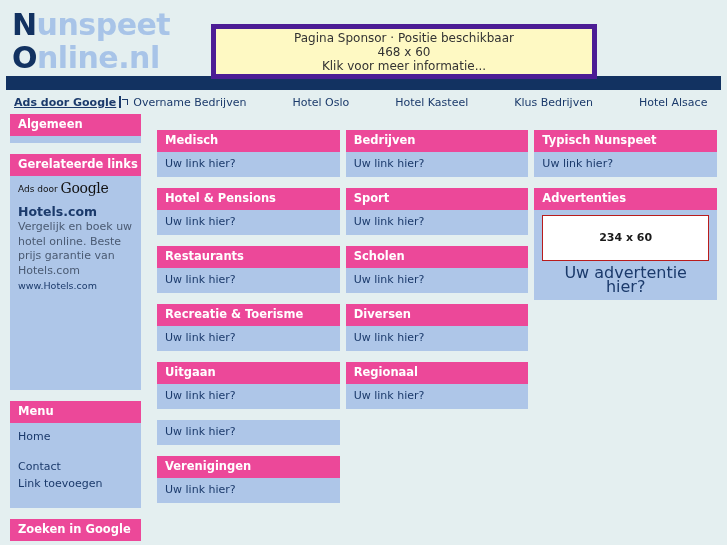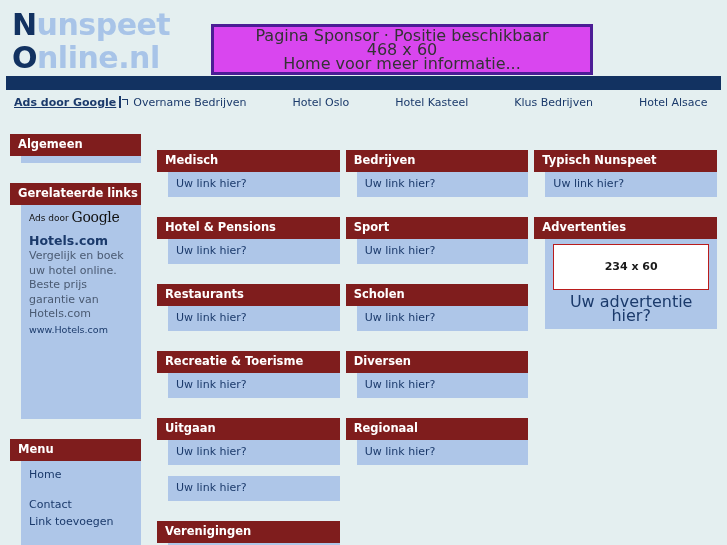--- a/index.html
+++ b/index.html
@@ -34,27 +34,27 @@
   }
   #logo .cap { color: #123261; }
   #logo .line2 { display: block; }
 
   #sponsor-banner {
     position: absolute;
     left: 211px;
     top: 24px;
     width: 376px;
     height: 45px;
-    background: #d946ef;
-    border: 3px solid #4c1d95;
+    background: #fef9c3;
+    border: 5px solid #4c1d95;
     display: flex;
     flex-direction: column;
     align-items: center;
     justify-content: center;
-    font-size: 16px;
+    font-size: 12px;
     color: #333333;
     line-height: 14px;
     cursor: pointer;
   }
 
   
   #navy-rule {
     margin: 0 6px;
     height: 14px;
     background: #123261;
@@ -118,33 +118,31 @@
     width: 560px;
     display: flex;
     gap: 0;
   }
   .col { width: 183px; margin-right: 6px; }
   .col:last-child { margin-right: 0; }
 
   
   .panel { margin-bottom: 11px; }
   .panel-head {
-    background: #7f1d1d;
+    background: #ec4899;
     color: #ffffff;
     font-weight: bold;
     font-size: 11.5px;
     padding: 4px 1px 5px 8px;
     line-height: 13px;
-    margin-top: 20px;
   }
   .panel-body {
     background: #aec6e8;
     padding: 5px 8px 6px 8px;
     line-height: 14px;
-    margin-left: 11px;
   }
   .panel-body.empty { height: 7px; padding-top: 0; padding-bottom: 0; }
   .panel-body a {
     color: #1b3a6b;
     text-decoration: none;
     cursor: pointer;
   }
 
   
   .ads-block { min-height: 203px; }
@@ -223,21 +221,21 @@
       <span class="cap">N</span><span>unspeet</span>
     </span>
     <span class="line2">
       <span class="cap">O</span><span>nline.nl</span>
     </span>
   </div>
 
   <div id="sponsor-banner">
     <div>Pagina Sponsor · Positie beschikbaar</div>
     <div>468 x 60</div>
-    <div>Home voor meer informatie...</div>
+    <div>Klik voor meer informatie...</div>
   </div>
 </div>
 
 <div id="navy-rule"></div>
 
 <div id="adsense-strip">
   <span class="ads-label">Ads door Google</span>
   <span class="ext-icon"></span>
   <a>Overname Bedrijven</a>
   <a>Hotel Oslo</a>

